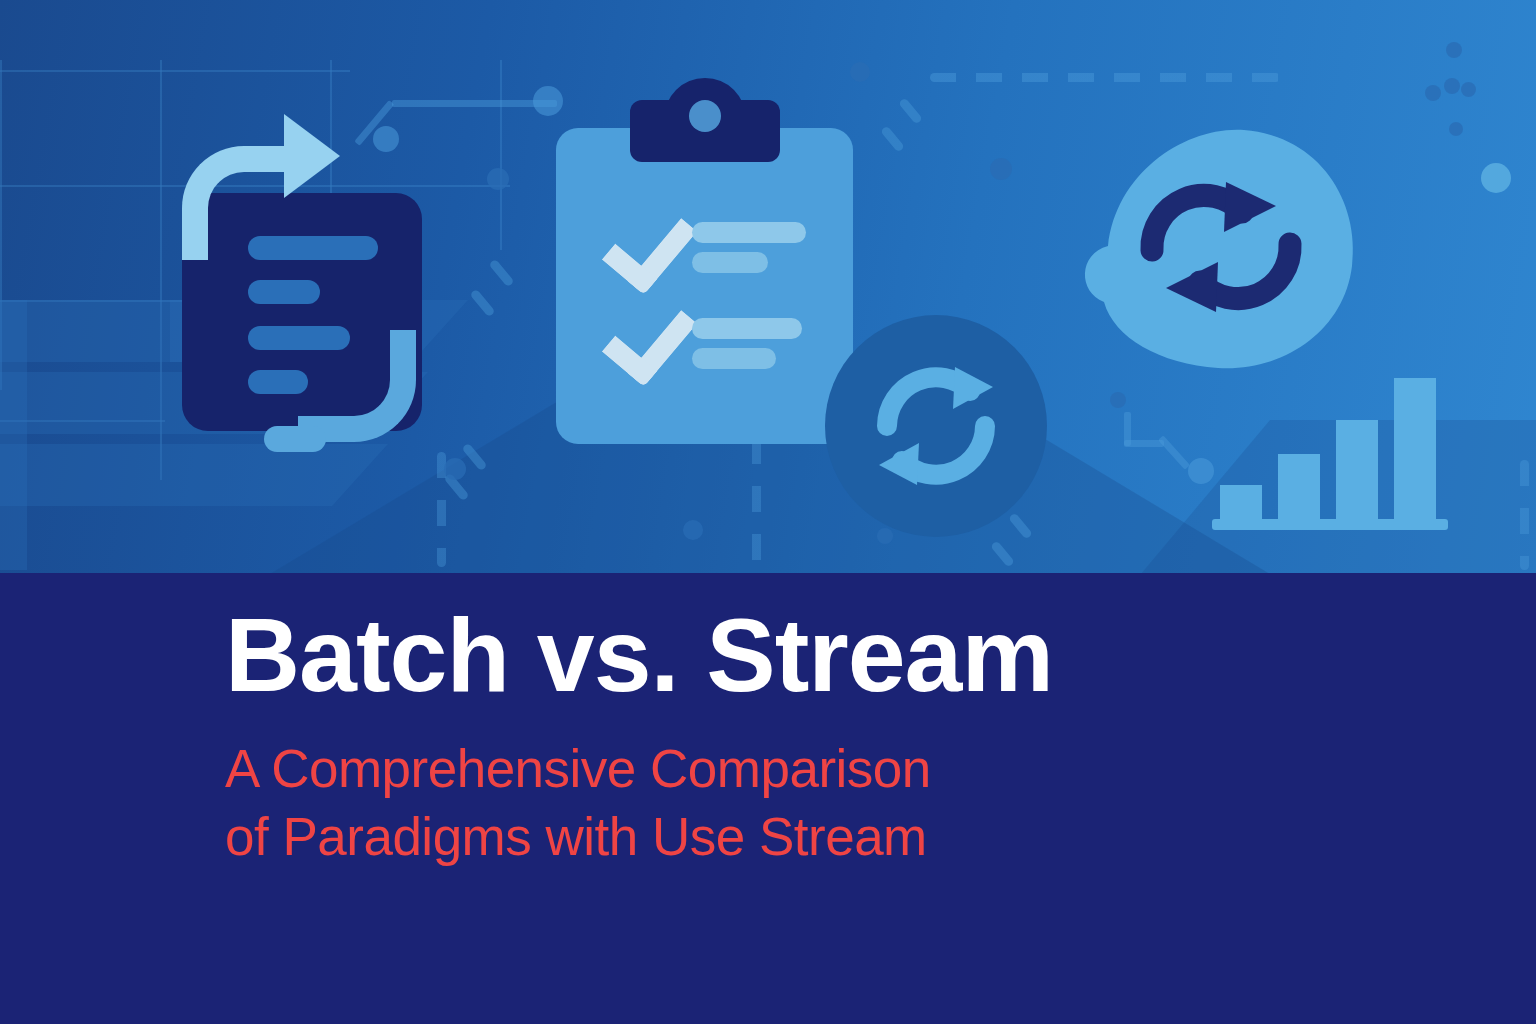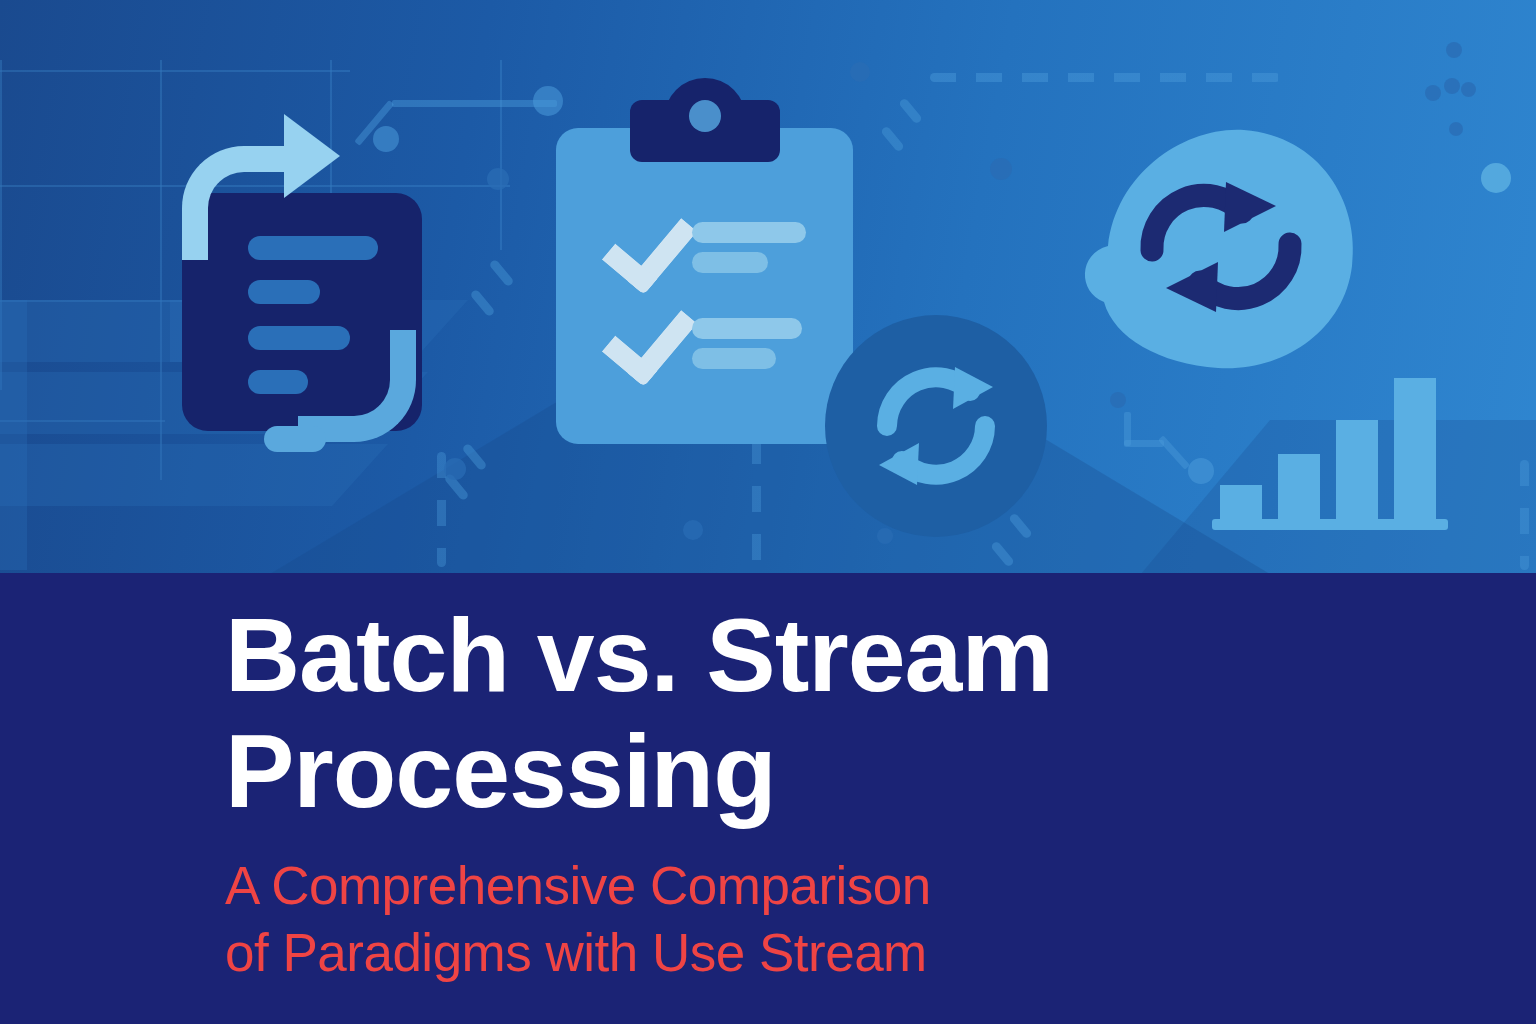--- a/index.html
+++ b/index.html
@@ -360,21 +360,20 @@
       <div class="bar" style="left:124px; width:42px; height:100px;"></div>
       <div class="bar" style="left:182px; width:42px; height:142px;"></div>
       <div id="baraxis"></div>
     </div>
 
   </div>
 
   <div id="band">
     <div id="title-block">
       <div class="title-line">Batch vs. Stream</div>
-      <div class="title-line">Processing</div>
       <div id="subtitle-block">
         <div class="sub-line">A Comprehensive Comparison</div>
         <div class="sub-line">of Paradigms with Use Stream</div>
       </div>
     </div>
   </div>
 
 </div>
 
 </body></html>

